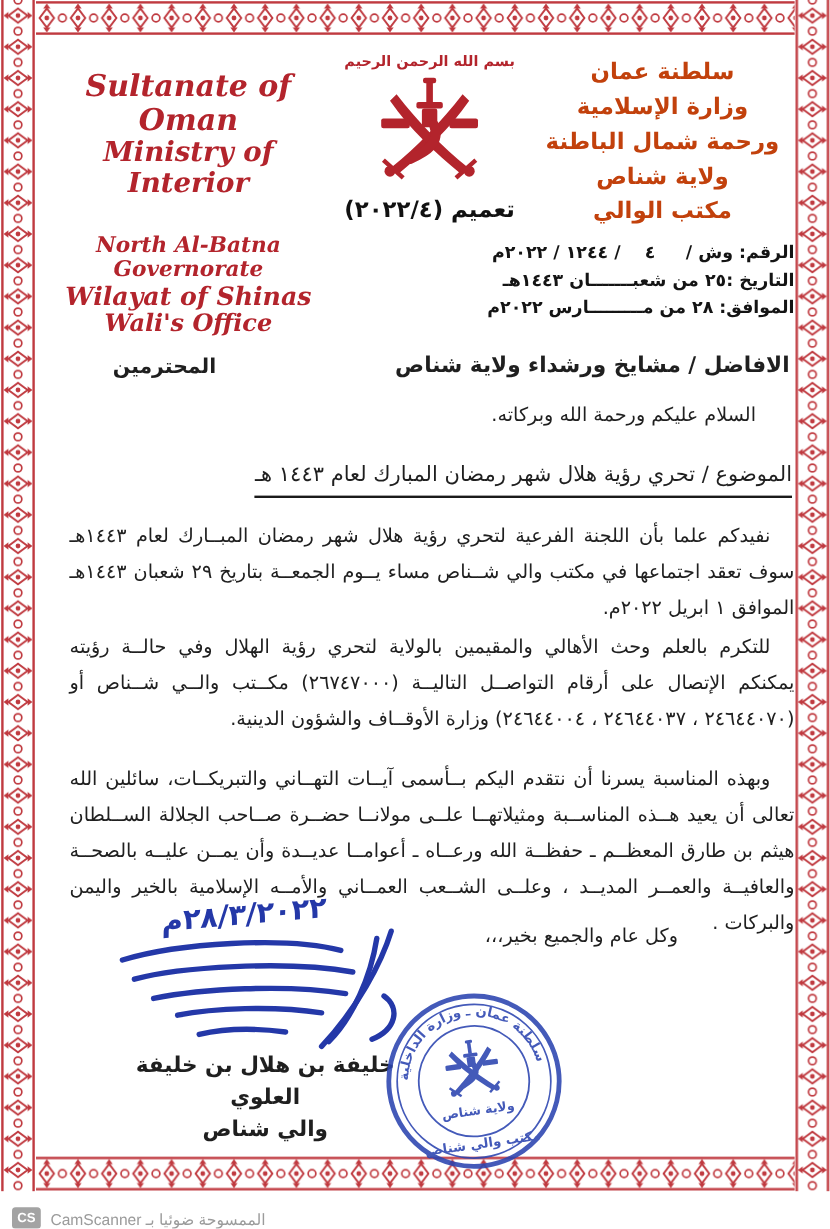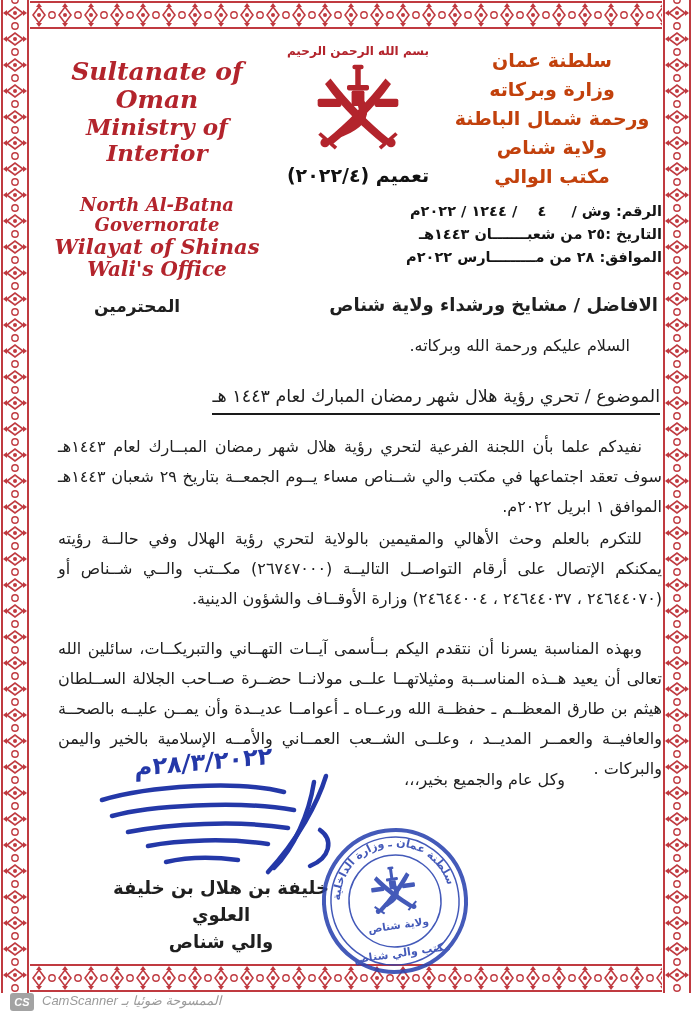--- a/index.html
+++ b/index.html
@@ -40,22 +40,22 @@
   .closing{top:770px;right:127px;direction:rtl;font-size:16px;}
   
   .hand-date{top:748px;left:86px;width:235px;direction:rtl;text-align:center;color:#2438a8;
              font-size:24px;font-weight:700;letter-spacing:2px;transform:rotate(-5deg) skewX(-6deg);}
   .sig-svg{top:772px;left:88px;}
   .sig-name{top:874px;left:96px;width:250px;text-align:center;direction:rtl;
             font-weight:700;font-size:18px;line-height:27px;}
   .stamp-svg{top:826px;left:320px;transform:rotate(-8deg);opacity:.88;}
   
   .cs-bar{left:0;top:993px;width:692px;height:31px;background:#fff;display:flex;
-          align-items:flex-start;gap:8px;padding-left:10px;box-sizing:border-box;
-          font-family:"Liberation Sans",sans-serif;font-style:italic;}
+          align-items:flex-end;gap:8px;padding-left:10px;box-sizing:border-box;
+          font-family:"Liberation Sans",sans-serif;}
   .cs-badge{width:24px;height:18px;background:#a3a3a3;border-radius:3px;color:#fff;
             font-size:11px;font-weight:700;display:flex;align-items:center;justify-content:center;}
   .cs-text{color:#9b9b9b;font-size:13px;direction:rtl;}
 </style>
 </head>
 <body>
 
 <div class="page">
 
   <svg width="0" height="0" style="position:absolute" aria-hidden="true">
@@ -126,21 +126,21 @@
     <div class="emblem-wrap">
       <svg width="96" height="88" viewBox="0 0 100 96">
           <use href="#omanEmblem"></use>
         </svg>
     </div>
     <div class="circular">تعميم (٢٠٢٢/٤)</div>
   </div>
 
   <div class="abs ar-block">
     <div>سلطنة عمان</div>
-    <div>وزارة وبركاته</div>
+    <div>وزارة الإسلامية</div>
     <div>ورحمة شمال الباطنة</div>
     <div>ولاية شناص</div>
     <div>مكتب الوالي</div>
   </div>
 
   <div class="abs ref-block">
     <div>الرقم: وش /&nbsp;&nbsp;&nbsp;&nbsp; ٤ &nbsp;&nbsp;&nbsp;/ ١٢٤٤ / ٢٠٢٢م</div>
     <div>التاريخ :٢٥ من شعبـــــــان ١٤٤٣هـ</div>
     <div>الموافق: ٢٨ من مـــــــــارس ٢٠٢٢م</div>
   </div>

